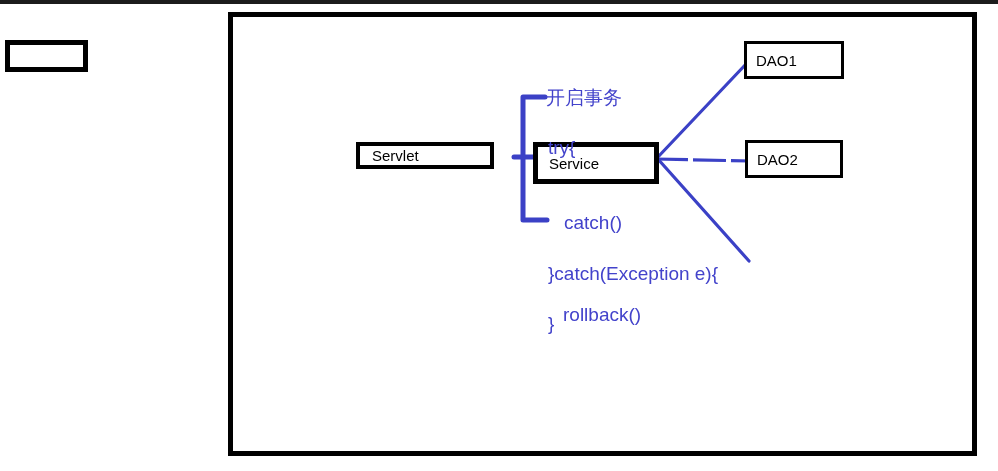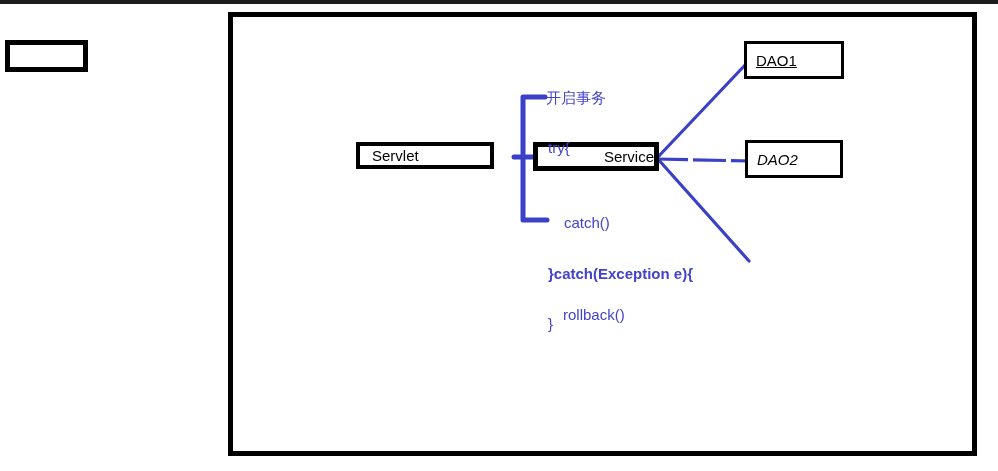--- a/index.html
+++ b/index.html
@@ -29,37 +29,37 @@
     background: transparent;
   }
 
   .node {
     position: absolute;
     display: flex; align-items: center;
     font-size: 15px; color: #000;
     background: #fff;
   }
   .node-servlet { left: 356px; top: 142px; width: 138px; height: 27px; border: 4px solid var(--ink,#000); padding-left: 12px; }
-  .node-service { left: 533px; top: 142px; width: 126px; height: 29px; border: 5px solid var(--ink,#000); padding-left: 11px; justify-content: flex-end; }
+  .node-service { left: 533px; top: 142px; width: 126px; height: 42px; border: 5px solid var(--ink,#000); padding-left: 11px; }
   .node-dao    { width: 100px; height: 38px; border: 3px solid var(--ink,#000); padding-left: 9px; }
-  .node-dao1 { left: 744px; top: 41px; text-decoration: underline; }
-  .node-dao2 { left: 745px; top: 140px; width: 98px; font-style: italic; }
+  .node-dao1 { left: 744px; top: 41px; }
+  .node-dao2 { left: 745px; top: 140px; width: 98px; }
   .node-dao3 { left: 743px; top: 241px; height: 37px; }
 
   .blue-note {
     position: absolute;
-    font-size: 15px;
+    font-size: 19px;
     color: var(--text-blue, #4343cb);
     white-space: pre;
     line-height: 17px;
   }
   .note-begin    { left: 546px; top: 89px; }
   .note-try      { left: 548px; top: 113px; margin-top: 26px; }
   .note-commit   { left: 564px; top: 214px; }
-  .note-catch    { left: 548px; top: 265px; font-weight: bold; }
+  .note-catch    { left: 548px; top: 265px; }
   .note-rollback { left: 563px; top: 306px; }
   .note-brace    { left: 548px; top: 315px; }
 
   svg.overlay { position: absolute; left: 0; top: 0; width: 998px; height: 471px; pointer-events: none; }
   svg.overlay .stroke-accent { stroke: var(--accent, #3b41c6); fill: none; }
 </style>
 </head>
 <body style="background: rgb(255, 255, 255);">
 
 <div class="stage">

